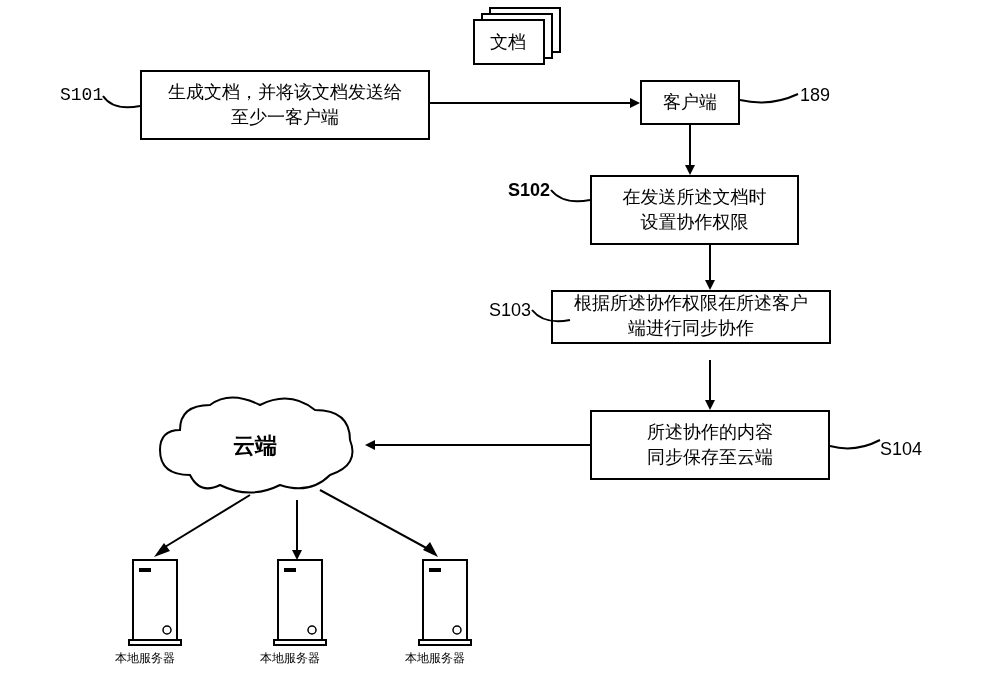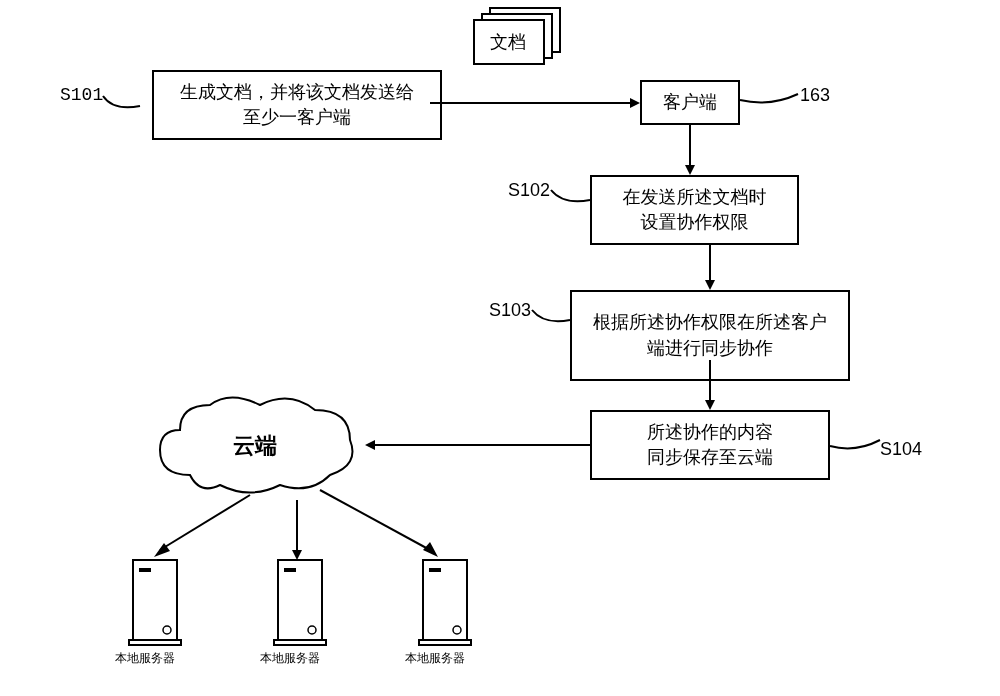--- a/index.html
+++ b/index.html
@@ -12,52 +12,52 @@
 </head>
 <body>
 
 <svg style="left:470px; top:8px;" width="120" height="60">
   <rect x="20" y="0" width="70" height="44" fill="#fff" stroke="#000" stroke-width="2"></rect>
   <rect x="12" y="6" width="70" height="44" fill="#fff" stroke="#000" stroke-width="2"></rect>
   <rect x="4" y="12" width="70" height="44" fill="#fff" stroke="#000" stroke-width="2"></rect>
   <text x="38" y="40" text-anchor="middle" font-size="18">文档</text>
 </svg>
 
-<div class="box" style="left:152px; top:70px; width:290px; height:70px; white-space:pre-line;">生成文档，并将该文档发送给
+<div class="box" style="left:140px; top:70px; width:290px; height:70px; white-space:pre-line;">生成文档，并将该文档发送给
 至少一客户端</div>
 <div class="label" style="left:60px; top:85px;font-family:Liberation Mono, monospace;">S101</div>
 
 <svg style="left:103px; top:96px;" width="40" height="20">
   <path d="M0,0 Q10,15 37,10" stroke="#000" stroke-width="2" fill="none"></path>
 </svg>
 
 <div class="box" style="left:640px; top:80px; width:100px; height:45px;">客户端</div>
-<div class="label" style="left:800px; top:85px;">163</div>
+<div class="label" style="left:800px; top:85px;">189</div>
 <svg style="left:740px; top:92px;" width="60" height="20">
   <path d="M0,8 Q30,15 58,2" stroke="#000" stroke-width="2" fill="none"></path>
 </svg>
 
 <svg style="left:430px; top:96px;" width="215" height="20">
   <line x1="0" y1="7" x2="200" y2="7" stroke="#000" stroke-width="2"></line>
   <polygon points="200,2 210,7 200,12" fill="#000"></polygon>
 </svg>
 
 <div class="box" style="left:590px; top:175px; width:209px; height:70px; white-space:pre-line;">在发送所述文档时
 设置协作权限</div>
-<div class="label" style="left:508px; top:180px;">S102</div>
+<div class="label" style="left:508px; top:180px;font-weight:bold;">S102</div>
 <svg style="left:551px; top:190px;" width="42" height="20">
   <path d="M0,0 Q12,15 39,10" stroke="#000" stroke-width="2" fill="none"></path>
 </svg>
 
 <svg style="left:680px; top:125px;" width="20" height="55">
   <line x1="10" y1="0" x2="10" y2="40" stroke="#000" stroke-width="2"></line>
   <polygon points="5,40 10,50 15,40" fill="#000"></polygon>
 </svg>
 
-<div class="box" style="left:570px; top:290px; width:280px; height:91px; white-space:pre-line;">根据所述协作权限在所述客户
+<div class="box" style="left:551px; top:290px; width:280px; height:54px; white-space:pre-line;font-family:Liberation Mono, monospace;">根据所述协作权限在所述客户
 端进行同步协作</div>
 <div class="label" style="left:489px; top:300px;">S103</div>
 <svg style="left:532px; top:310px;" width="42" height="20">
   <path d="M0,0 Q12,15 38,10" stroke="#000" stroke-width="2" fill="none"></path>
 </svg>
 
 <svg style="left:700px; top:245px;" width="20" height="50">
   <line x1="10" y1="0" x2="10" y2="35" stroke="#000" stroke-width="2"></line>
   <polygon points="5,35 10,45 15,35" fill="#000"></polygon>
 </svg>

